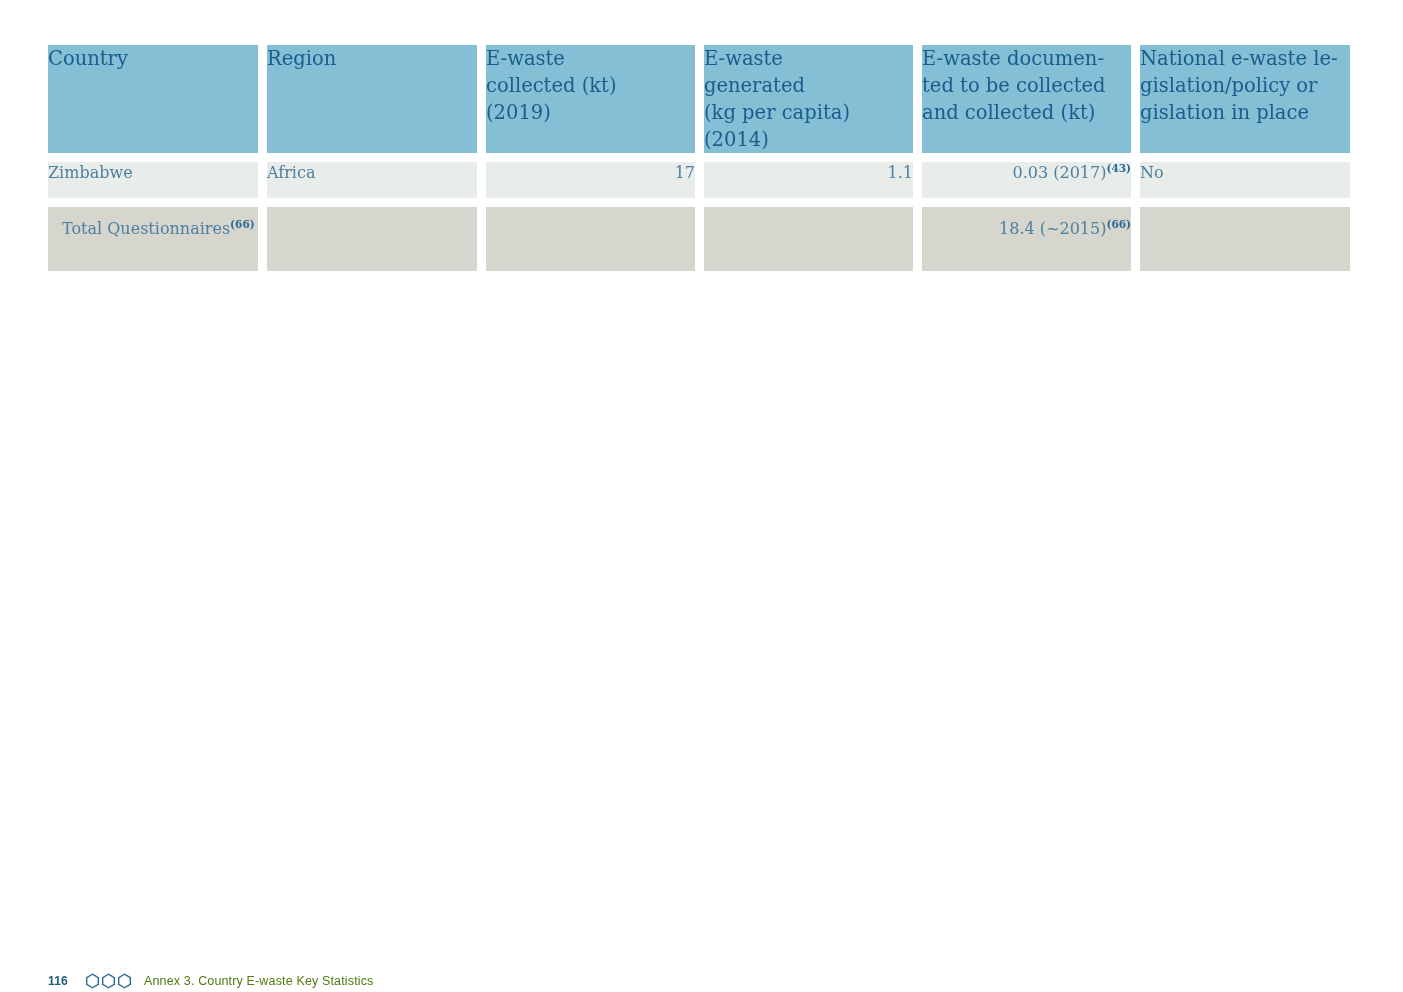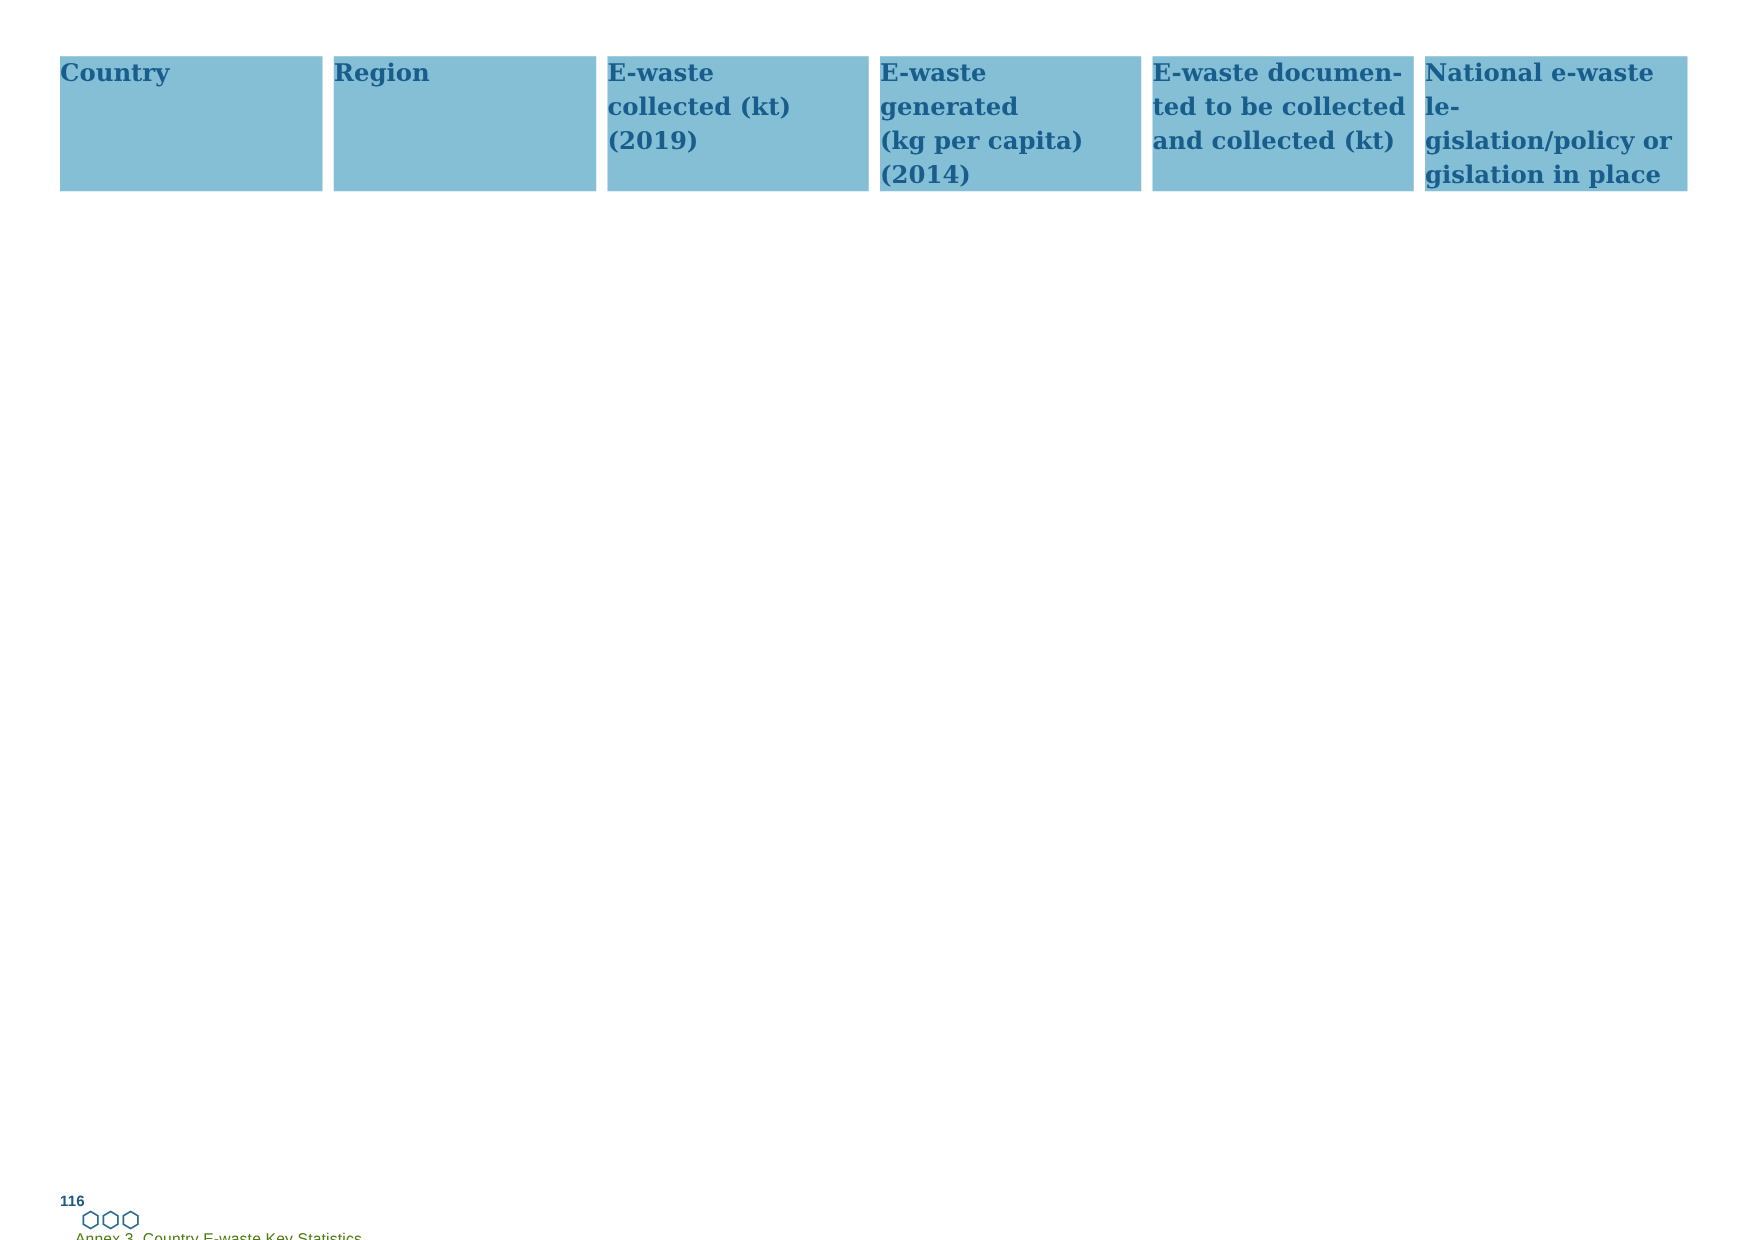--- a/index.html
+++ b/index.html
@@ -43,21 +43,21 @@
   col.c-gen-kt   { width: 209px; }
   col.c-gen-cap  { width: 209px; }
   col.c-doc      { width: 209px; }
   col.c-leg      { width: 210px; }
 
   
   .hdr-cell {
     background: #84bfd5;
     color: #185d8c;
     font-family: "DejaVu Serif", "Liberation Serif", serif;
-    font-weight: bold;
+    font-weight: normal;
     font-size: 19.5px;
     line-height: 27px;
     height: 105px;
     padding: 14px 12px 10px 12px;
     box-sizing: border-box;
     text-align: left;
   }
 
   
   .cell {
@@ -93,24 +93,24 @@
     color: #2a6b96;
     vertical-align: super;
     line-height: 0;
     font-family: "DejaVu Serif", "Liberation Serif", serif;
   }
 
   
   .footer {
     position: absolute;
     left: 48px;
-    bottom: 20px;
+    bottom: 2px;
     display: flex;
+    align-items: center;
     height: 18px;
-    flex-direction: column;
   }
   .footer .pagenum {
     color: #1f5a80;
     font-family: "Liberation Sans", sans-serif;
     font-size: 12px;
     font-weight: bold;
     letter-spacing: 0.2px;
   }
   .footer .hexes {
     display: flex;
@@ -167,21 +167,37 @@
           <span>National e-waste le-</span><br>
           <span>gislation/policy or</span><br>
           <span>gislation in place</span>
         </th>
       </tr>
     </thead>
     <tbody>
 
 
 
-
+      <tr class="r-last">
+        <td class="cell txt">Zimbabwe</td>
+        <td class="cell txt">Africa</td>
+        <td class="cell num">17</td>
+        <td class="cell num">1.1</td>
+        <td class="cell num"><span>0.03 (2017)</span><sup class="ref">(43)</sup></td>
+        <td class="cell txt">No</td>
+      </tr>
+
+      <tr>
+        <td class="cell txt total label"><span>Total Questionnaires</span><sup class="ref">(66)</sup></td>
+        <td class="cell txt total"></td>
+        <td class="cell num total"></td>
+        <td class="cell num total"></td>
+        <td class="cell num total"><span>18.4 (~2015)</span><sup class="ref">(66)</sup></td>
+        <td class="cell txt total"></td>
+      </tr>
 
     </tbody>
   </table>
 </div>
 
 <div class="footer">
   <span class="pagenum">116</span>
   <span class="hexes">
     <svg width="15" height="16" viewBox="0 0 15 16">
       <polygon points="7.5,1.2 13.3,4.6 13.3,11.4 7.5,14.8 1.7,11.4 1.7,4.6" fill="none" stroke="#2c6b92" stroke-width="1.4"></polygon>

